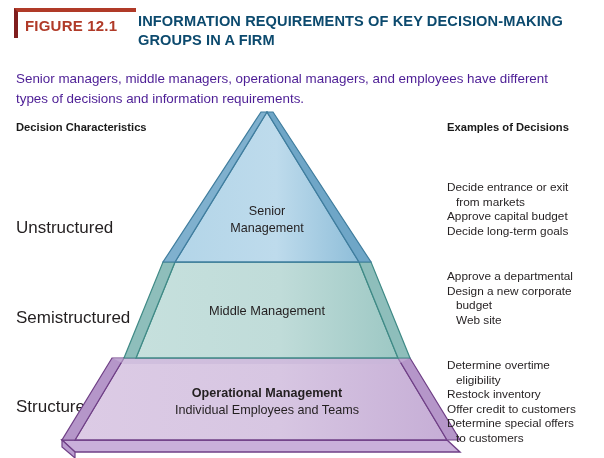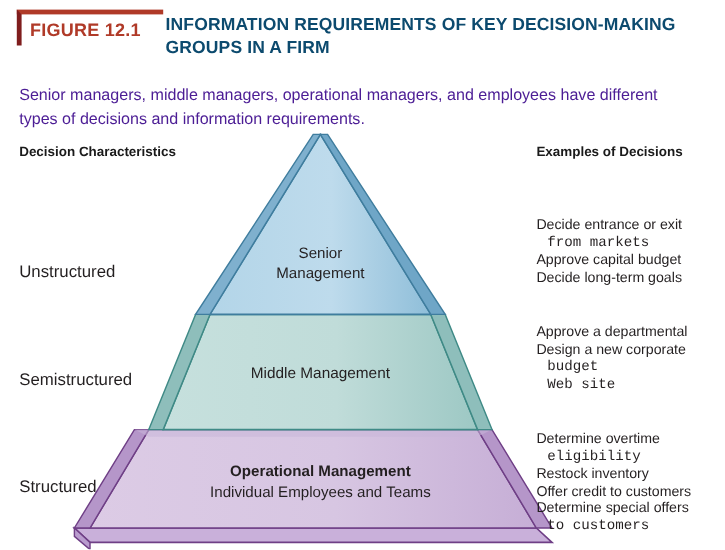--- a/index.html
+++ b/index.html
@@ -73,42 +73,42 @@
     color: #1a1a1a;
     white-space: nowrap;
   }
   #decision-characteristics-heading { left: 16px;  top: 121px; }
   #examples-of-decisions-heading    { left: 447px; top: 121px; }
 
   
   .level-label {
     position: absolute;
     left: 16px;
-    font-size: 14px;
+    font-size: 17px;
     color: #231f20;
     white-space: nowrap;
   }
   #level-label-0 { top: 218px; }
   #level-label-1 { top: 308px; }
   #level-label-2 { top: 397px; }
 
   
   .example-group {
     position: absolute;
     left: 447px;
     width: 157px;
     font-size: 11.8px;
     line-height: 14.6px;
     color: #231f20;
   }
   #example-group-0 { top: 180px; }
   #example-group-1 { top: 269px; }
   #example-group-2 { top: 358px; }
   .example-line { white-space: nowrap; }
-  .example-line.cont { padding-left: 9px; font-family: Liberation Mono, monospace; }
+  .example-line.cont { padding-left: 9px; }
 
   
   #pyramid {
     position: absolute;
     left: 0;
     top: 0;
     width: 604px;
     height: 458px;
     pointer-events: none;
   }

